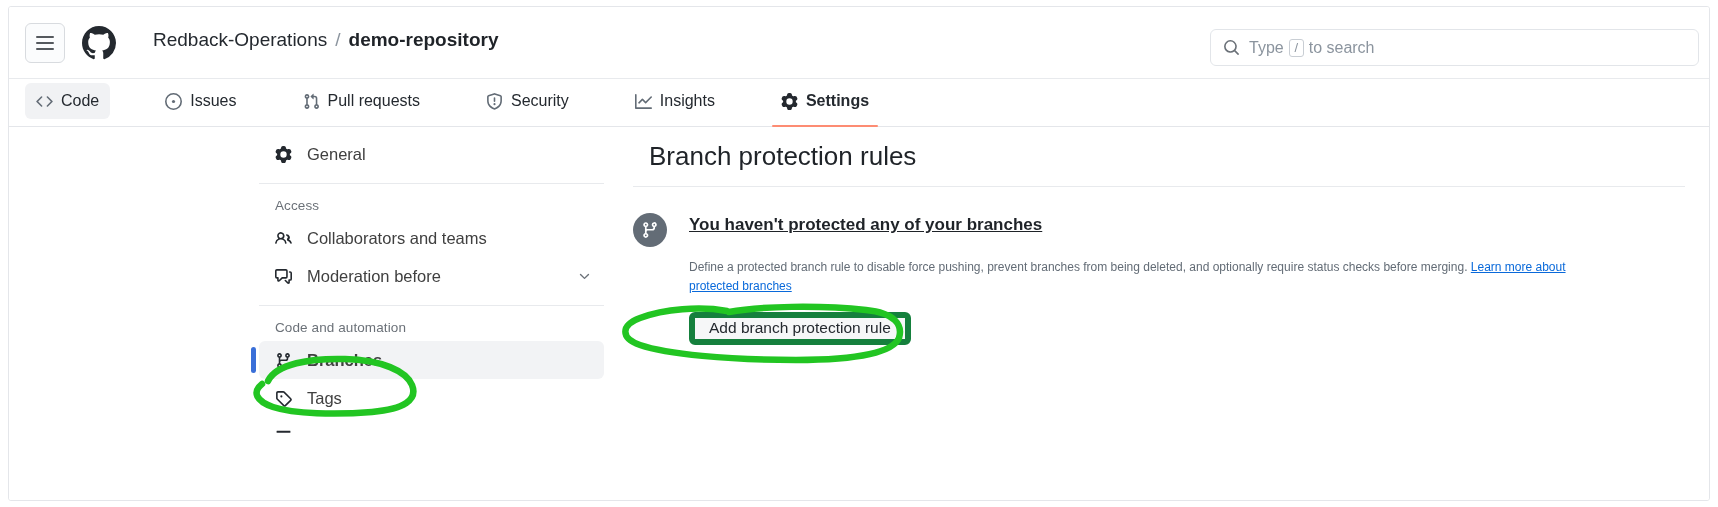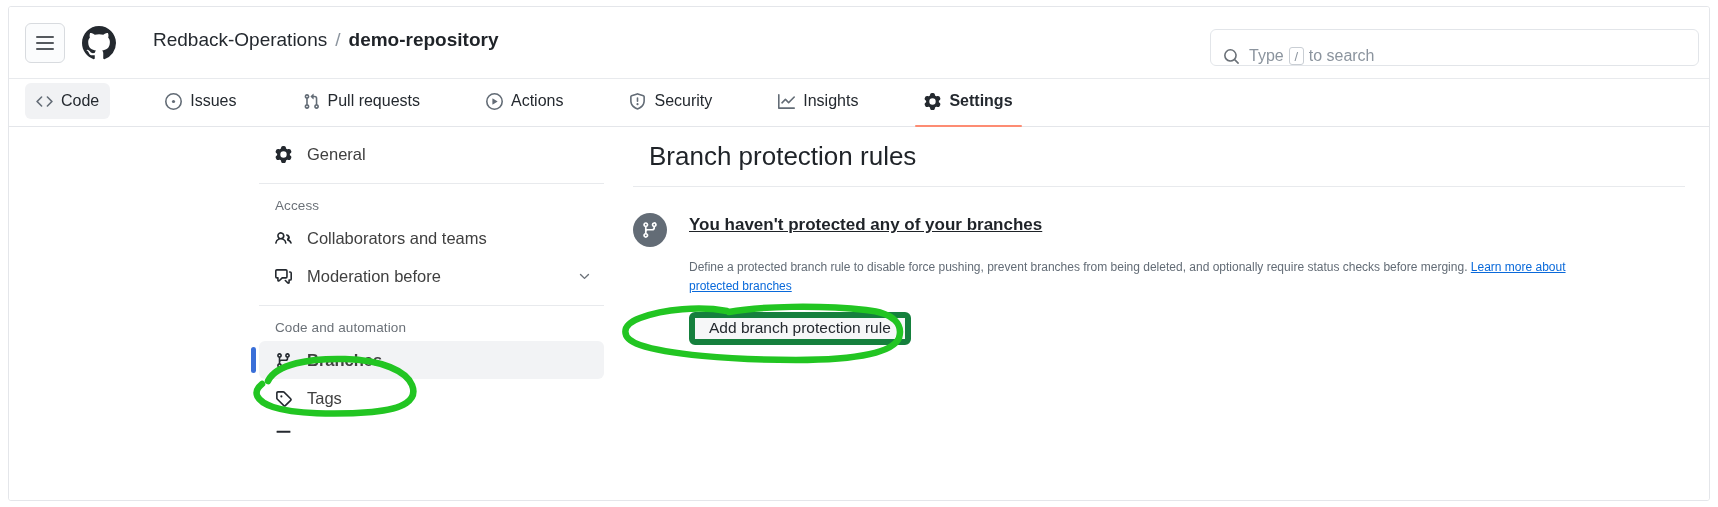--- a/index.html
+++ b/index.html
@@ -57,21 +57,21 @@
   #breadcrumb .owner { color: #24292f; }
   #breadcrumb .sep { color: #8c959f; }
   #breadcrumb .repo { font-weight: bold; color: #1f2328; }
 
   #search-box {
     position: absolute; right: 10px; top: 22px;
     width: 489px; height: 37px;
     border: 1px solid #e2e5e9;
     border-radius: 6px;
     background: #ffffff;
-    display: flex; align-items: flex-end;
+    display: flex; align-items: center;
     padding: 0 12px;
     cursor: text;
   }
   #search-box .sicon { margin-right: 9px; display:flex; }
   #search-placeholder {
     font-size: 16px; color: #8b949e; display: flex; align-items: center; gap: 5px;
     white-space: nowrap;
   }
   .kbd {
     display: inline-flex; align-items: center; justify-content: center;
@@ -292,28 +292,20 @@
 
     <div class="nav-tab">
       <span class="ticon">
         <svg width="17" height="17" viewBox="0 0 16 16" fill="currentColor">
             <path d="M1.5 3.25a2.25 2.25 0 1 1 3 2.122v5.256a2.251 2.251 0 1 1-1.5 0V5.372A2.25 2.25 0 0 1 1.5 3.25Zm5.677-.177L9.573.677A.25.25 0 0 1 10 .854V2.5h1A2.5 2.5 0 0 1 13.5 5v5.628a2.251 2.251 0 1 1-1.5 0V5a1 1 0 0 0-1-1h-1v1.646a.25.25 0 0 1-.427.177L7.177 3.427a.25.25 0 0 1 0-.354ZM3.75 2.5a.75.75 0 1 0 0 1.5.75.75 0 0 0 0-1.5Zm0 9.5a.75.75 0 1 0 0 1.5.75.75 0 0 0 0-1.5Zm8.25.75a.75.75 0 1 0 1.5 0 .75.75 0 0 0-1.5 0Z"></path>
           </svg>
       </span>
       <span>Pull requests</span>
     </div>
 
-    <div class="nav-tab">
-      <span class="ticon">
-        <svg width="17" height="17" viewBox="0 0 16 16" fill="currentColor">
-            <path d="M8 0a8 8 0 1 1 0 16A8 8 0 0 1 8 0ZM1.5 8a6.5 6.5 0 1 0 13 0 6.5 6.5 0 0 0-13 0Zm4.879-2.773 4.264 2.559a.25.25 0 0 1 0 .428l-4.264 2.559A.25.25 0 0 1 6 10.559V5.442a.25.25 0 0 1 .379-.215Z"></path>
-          </svg>
-      </span>
-      <span>Actions</span>
-    </div>
 
     <div class="nav-tab">
       <span class="ticon">
         <svg width="17" height="17" viewBox="0 0 16 16" fill="currentColor">
             <path d="M7.467.133a1.748 1.748 0 0 1 1.066 0l5.25 1.68A1.75 1.75 0 0 1 15 3.48V7c0 1.566-.32 3.182-1.303 4.682-.983 1.498-2.585 2.813-5.032 3.855a1.7 1.7 0 0 1-1.33 0c-2.447-1.042-4.049-2.357-5.032-3.855C1.32 10.182 1 8.566 1 7V3.48a1.75 1.75 0 0 1 1.217-1.667Zm.61 1.429a.25.25 0 0 0-.153 0l-5.25 1.68a.25.25 0 0 0-.174.238V7c0 1.358.275 2.666 1.057 3.86.784 1.194 2.121 2.34 4.366 3.297a.2.2 0 0 0 .154 0c2.245-.956 3.582-2.104 4.366-3.298C13.225 9.666 13.5 8.36 13.5 7V3.48a.251.251 0 0 0-.174-.237l-5.25-1.68ZM8.75 4.75v3a.75.75 0 0 1-1.5 0v-3a.75.75 0 0 1 1.5 0ZM9 10.5a1 1 0 1 1-2 0 1 1 0 0 1 2 0Z"></path>
           </svg>
       </span>
       <span>Security</span>
     </div>
 

